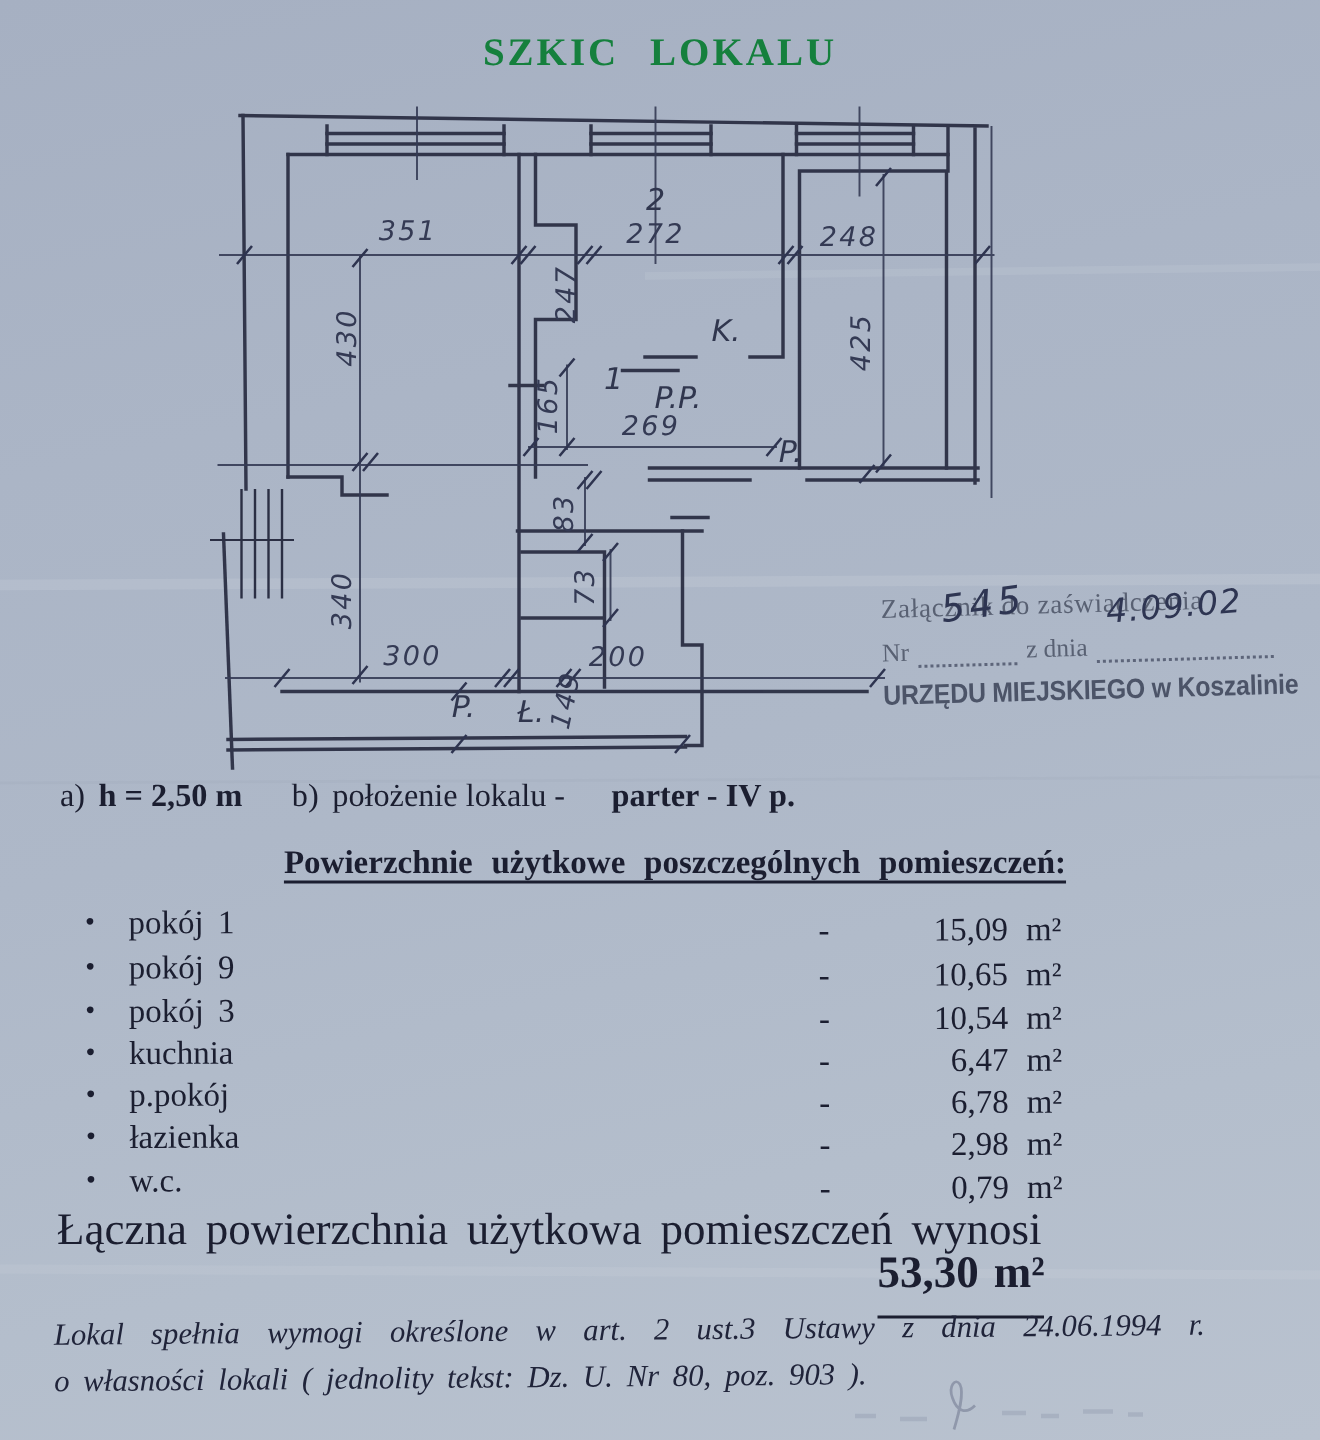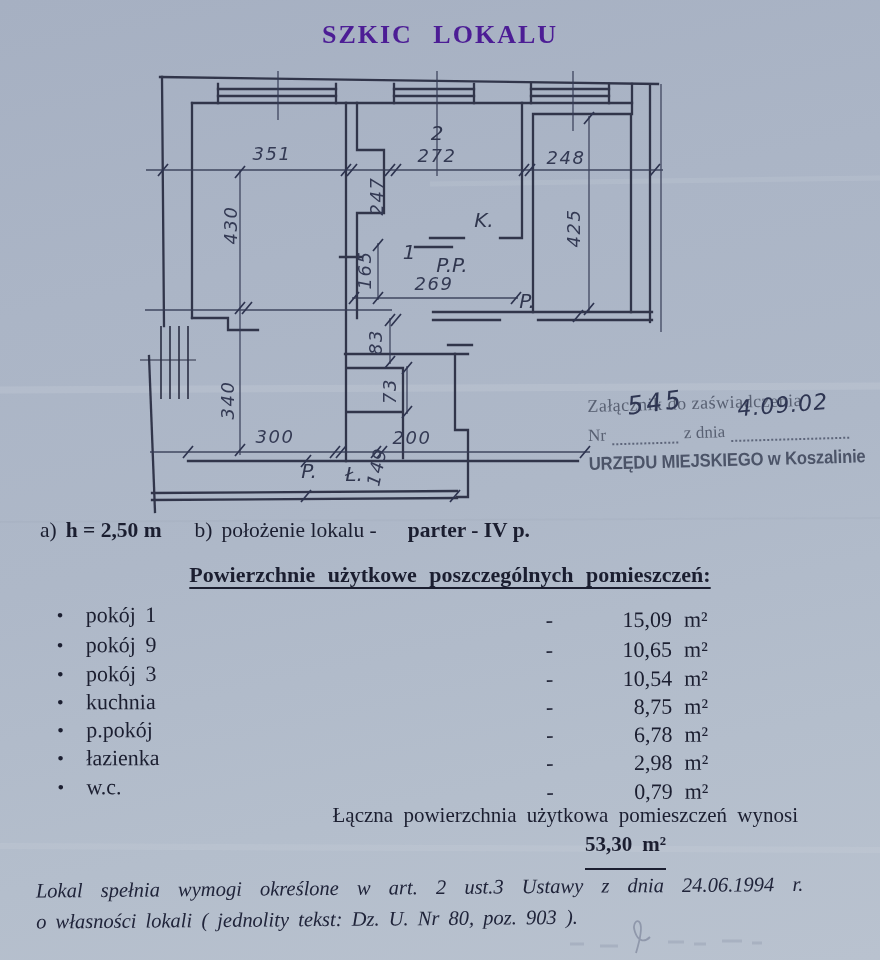--- a/index.html
+++ b/index.html
@@ -9,21 +9,21 @@
     font-family:"Liberation Serif","DejaVu Serif",serif;
     color:#1b1e30;
     position:relative;
   }
   .page{position:absolute;inset:0;}
   .abs{position:absolute;}
   
   .title{
     top:20px;left:0;right:0;text-align:center;
     font-size:26px;font-weight:bold;letter-spacing:2px;word-spacing:12px;
-    color:#4c1d95;
+    color:#15803d;
   }
   
   svg.plan{position:absolute;inset:0;width:880px;height:960px;}
   .wall{stroke:#2b2f44;stroke-width:2.3;fill:none;stroke-linecap:square;opacity:.95;}
   .thin{stroke:#353b55;stroke-width:1.3;fill:none;opacity:.9;}
   .tick{stroke:#2e3450;stroke-width:1.7;fill:none;}
   .hatch{stroke:#2b2f44;stroke-width:1.6;fill:none;}
   text.dim{font:italic 18px "DejaVu Sans",sans-serif;fill:#343a54;letter-spacing:1.5px;text-anchor:middle;}
   text.rlabel{font:italic 20px "DejaVu Sans",sans-serif;fill:#30364e;text-anchor:middle;}
   .faint{opacity:.32;}
@@ -51,21 +51,21 @@
     font-size:22px;font-weight:bold;word-spacing:7px;
     text-decoration:underline;text-underline-offset:5px;text-decoration-thickness:2px;
   }
   .rows{top:601px;left:38px;width:720px;height:205px;font-size:22px;transform:rotate(-.25deg);}
   .row{position:absolute;left:0;width:720px;height:28px;}
   .row .b{position:absolute;left:19px;top:2px;font-size:19px;}
   .row .n{position:absolute;left:48px;word-spacing:4px;}
   .row .d{position:absolute;left:508px;top:7px;}
   .row .val{position:absolute;left:430px;width:240px;top:7px;text-align:right;white-space:nowrap;}
   .row .u{margin-left:12px;}
-  .total{top:803px;left:38px;width:760px;font-size:21px;word-spacing:5px;text-align:right;}
+  .total{top:803px;left:38px;width:760px;font-size:30px;word-spacing:5px;}
   .total .tv{position:absolute;left:547px;top:1px;font-weight:bold;border-bottom:2.5px solid #1b1e30;
     padding-bottom:11px;white-space:nowrap;margin-top:28px;}
   .total .tv .u{margin-left:10px;}
   
   .footer{top:872px;left:36px;right:38px;font-style:italic;font-size:20.5px;line-height:31px;
     transform:rotate(-.5deg);color:#20243a;}
   .footer .l1{word-spacing:13px;white-space:nowrap;}
   .footer .l2{word-spacing:4px;}
 </style>
 </head>
@@ -221,21 +221,21 @@
     <div class="row" style="top:59px">
       <span class="b">•</span>
       <span class="n">pokój 3</span>
       <span class="d">-</span>
       <span class="val"><span>10,54</span><span class="u">m²</span></span>
     </div>
     <div class="row" style="top:87px">
       <span class="b">•</span>
       <span class="n">kuchnia</span>
       <span class="d">-</span>
-      <span class="val"><span>8,75</span><span class="u">m²</span></span>
+      <span class="val"><span>6,47</span><span class="u">m²</span></span>
     </div>
     <div class="row" style="top:115px">
       <span class="b">•</span>
       <span class="n">p.pokój</span>
       <span class="d">-</span>
       <span class="val"><span>6,78</span><span class="u">m²</span></span>
     </div>
     <div class="row" style="top:143px">
       <span class="b">•</span>
       <span class="n">łazienka</span>

